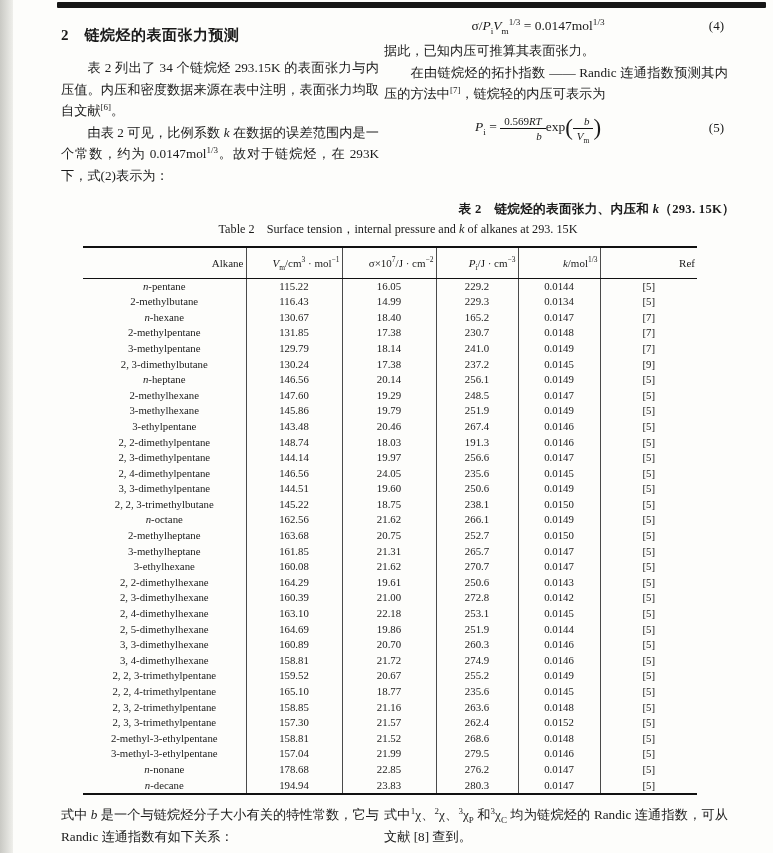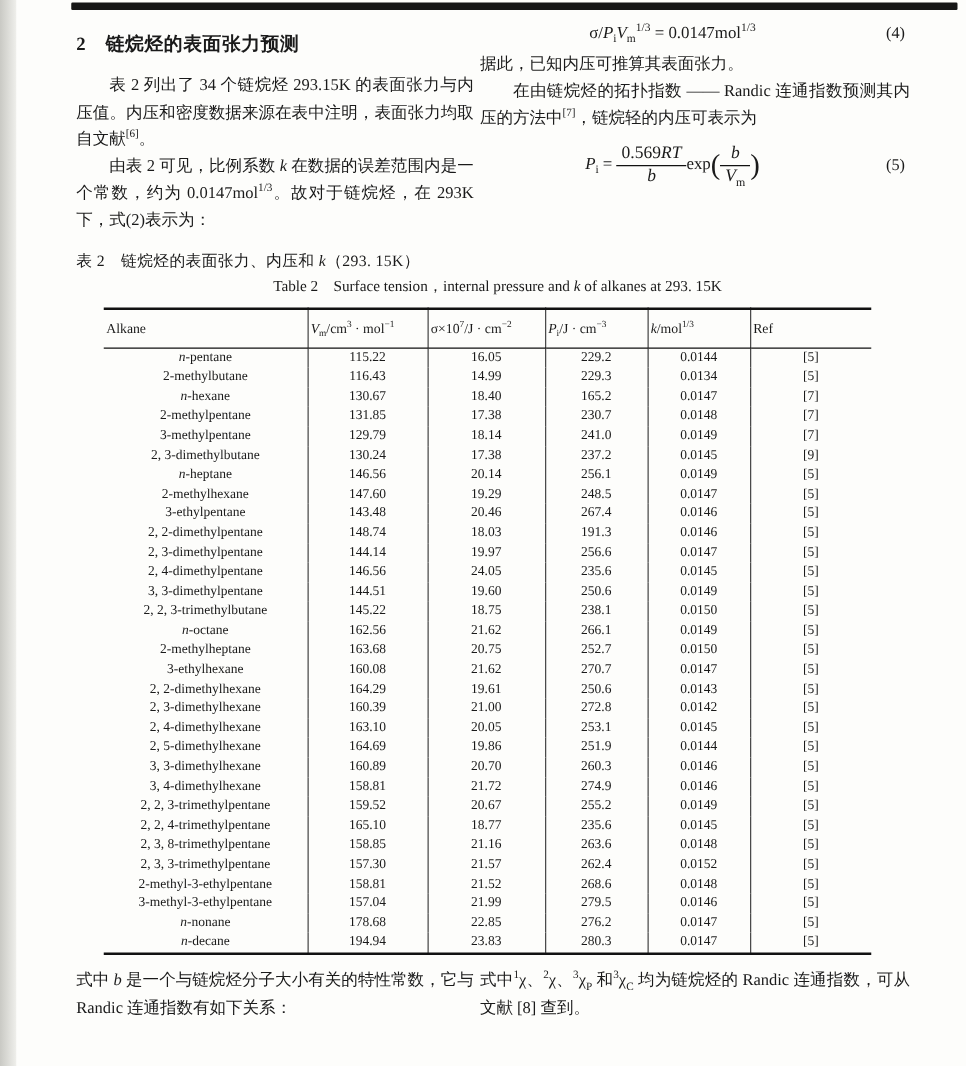--- a/index.html
+++ b/index.html
@@ -31,40 +31,40 @@
     font-size:13.2px;line-height:21.6px;margin:0;text-align:justify;
   }
   p.indent{text-indent:2em;}
   sup,sub{font-size:68%;line-height:0;}
   .equation{
     position:relative;text-align:center;font-size:13.5px;
     margin:2px 0 6px 0;padding-right:36px;
   }
   .eq-num{position:absolute;right:4px;top:50%;transform:translateY(-50%);font-size:13px;}
   .eq5{margin:10px 0 4px 0;}
-  .frac{display:inline-block;vertical-align:middle;text-align:center;font-size:14px;}
+  .frac{display:inline-block;vertical-align:middle;text-align:right;font-size:11px;}
   .frac .fn{display:block;border-bottom:1px solid #111;padding:0 4px 1px 4px;}
   .frac .fd{display:block;padding:1px 4px 0 4px;}
   .bparen{font-size:170%;vertical-align:middle;font-weight:300;}
   .caption-cn{
-    text-align:left;font-weight:normal;font-size:12.6px;margin:14px 0 3px 0;
+    text-align:right;font-weight:bold;font-size:12.6px;margin:14px 0 3px 0;
     letter-spacing:.3px;
   }
   .caption-en{
     text-align:center;font-weight:normal;font-size:12.2px;margin:0 0 8px 0;
   }
   table.data-table{
     border-collapse:collapse;table-layout:fixed;
     width:614px;margin-left:22px;
     border-top:2.4px solid #111;border-bottom:2.2px solid #111;
     font-size:10.8px;
   }
   table.data-table th{
     font-weight:normal;font-size:11px;padding:9px 2px;
-    border-bottom:1.8px solid #111;text-align:left;
+    border-bottom:1.8px solid #111;text-align:right;
   }
   table.data-table td{
     text-align:center;padding:0 3px;height:15.6px;line-height:15.6px;
     white-space:nowrap;overflow:hidden;
   }
   table.data-table th:not(:last-child),
   table.data-table td:not(:last-child){border-right:1px solid #4a4a4a;}
   col.c-alkane{width:163px;}
   col.c-vm{width:96px;}
   col.c-sigma{width:94px;}
@@ -182,20 +182,28 @@
         </tr>
         <tr>
           <td>2-methylhexane</td>
           <td>147.60</td>
           <td>19.29</td>
           <td>248.5</td>
           <td>0.0147</td>
           <td>[5]</td>
         </tr>
         <tr>
+          <td>3-methylhexane</td>
+          <td>145.86</td>
+          <td>19.79</td>
+          <td>251.9</td>
+          <td>0.0149</td>
+          <td>[5]</td>
+        </tr>
+        <tr>
           <td>3-ethylpentane</td>
           <td>143.48</td>
           <td>20.46</td>
           <td>267.4</td>
           <td>0.0146</td>
           <td>[5]</td>
         </tr>
         <tr>
           <td>2, 2-dimethylpentane</td>
           <td>148.74</td>
@@ -246,20 +254,28 @@
         </tr>
         <tr>
           <td>2-methylheptane</td>
           <td>163.68</td>
           <td>20.75</td>
           <td>252.7</td>
           <td>0.0150</td>
           <td>[5]</td>
         </tr>
         <tr>
+          <td>3-methylheptane</td>
+          <td>161.85</td>
+          <td>21.31</td>
+          <td>265.7</td>
+          <td>0.0147</td>
+          <td>[5]</td>
+        </tr>
+        <tr>
           <td>3-ethylhexane</td>
           <td>160.08</td>
           <td>21.62</td>
           <td>270.7</td>
           <td>0.0147</td>
           <td>[5]</td>
         </tr>
         <tr>
           <td>2, 2-dimethylhexane</td>
           <td>164.29</td>
@@ -272,21 +288,21 @@
           <td>2, 3-dimethylhexane</td>
           <td>160.39</td>
           <td>21.00</td>
           <td>272.8</td>
           <td>0.0142</td>
           <td>[5]</td>
         </tr>
         <tr>
           <td>2, 4-dimethylhexane</td>
           <td>163.10</td>
-          <td>20.05</td>
+          <td>22.18</td>
           <td>253.1</td>
           <td>0.0145</td>
           <td>[5]</td>
         </tr>
         <tr>
           <td>2, 5-dimethylhexane</td>
           <td>164.69</td>
           <td>19.86</td>
           <td>251.9</td>
           <td>0.0144</td>
@@ -318,21 +334,21 @@
         </tr>
         <tr>
           <td>2, 2, 4-trimethylpentane</td>
           <td>165.10</td>
           <td>18.77</td>
           <td>235.6</td>
           <td>0.0145</td>
           <td>[5]</td>
         </tr>
         <tr>
-          <td>2, 3, 8-trimethylpentane</td>
+          <td>2, 3, 2-trimethylpentane</td>
           <td>158.85</td>
           <td>21.16</td>
           <td>263.6</td>
           <td>0.0148</td>
           <td>[5]</td>
         </tr>
         <tr>
           <td>2, 3, 3-trimethylpentane</td>
           <td>157.30</td>
           <td>21.57</td>

